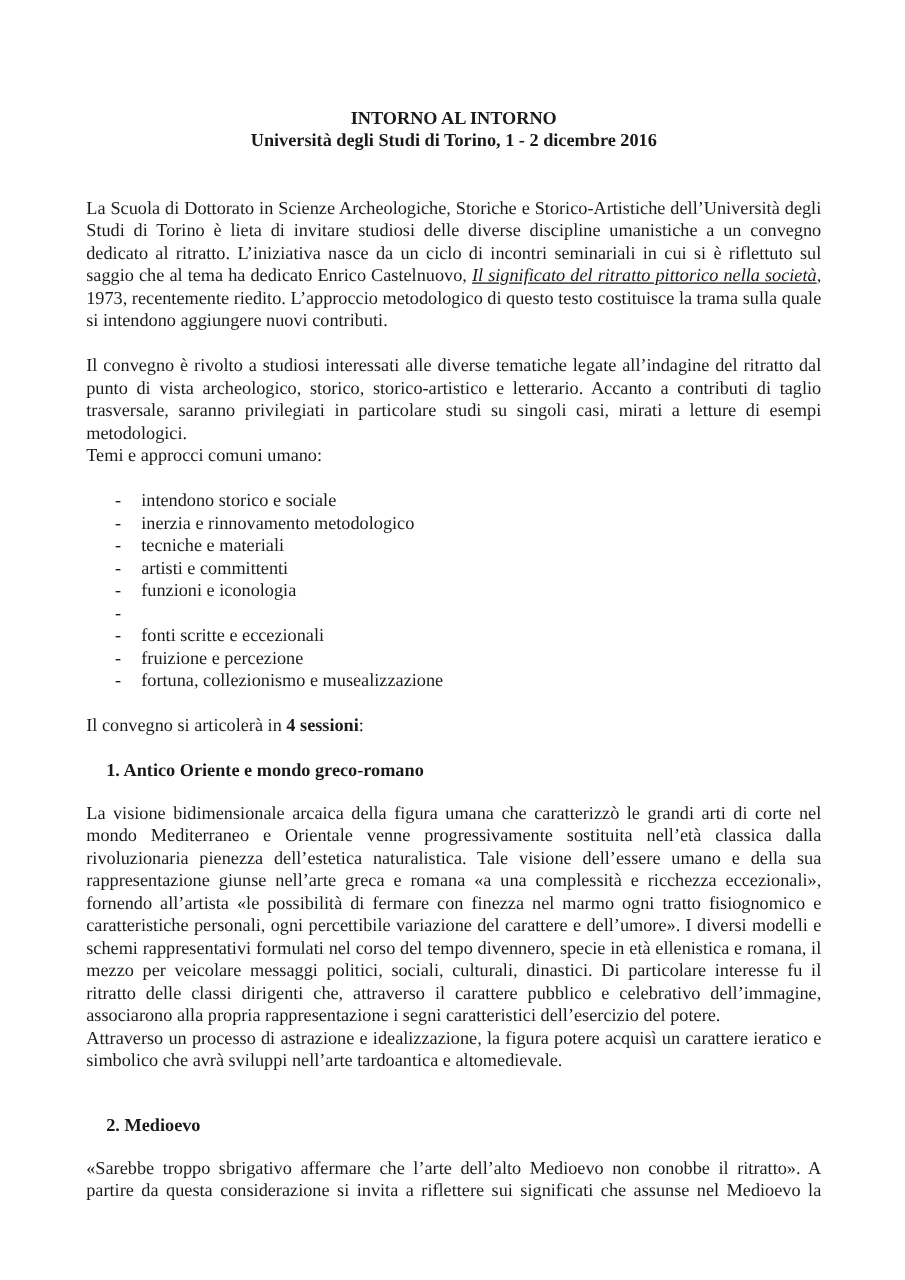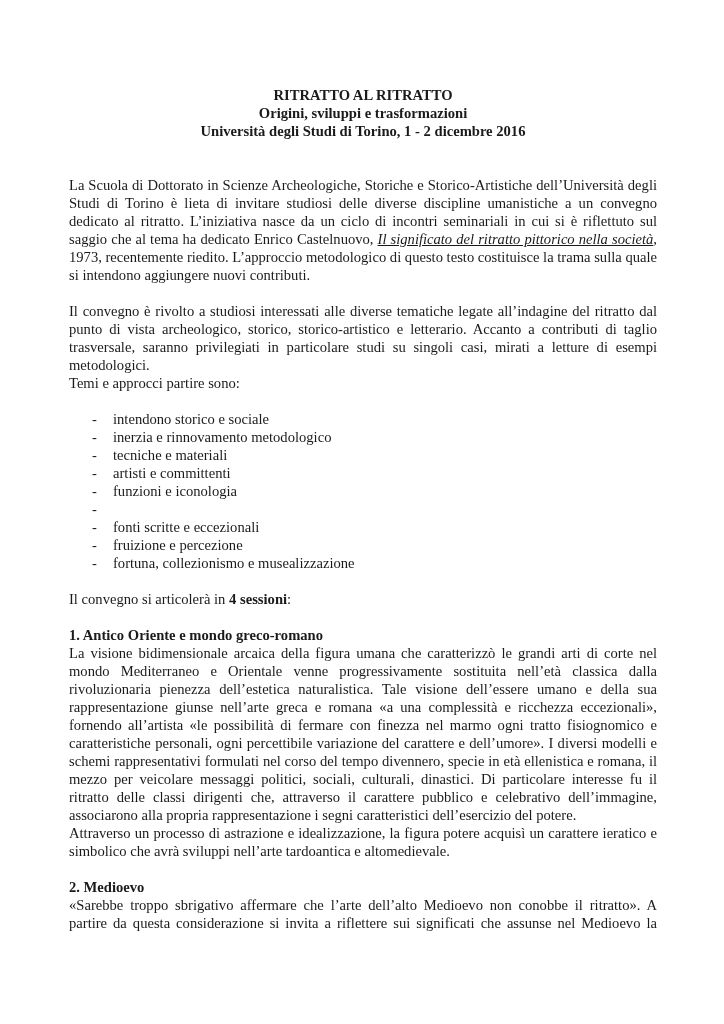--- a/index.html
+++ b/index.html
@@ -48,41 +48,40 @@
       height: 18px;
       line-height: 18px;
     }
     ul.topics li .dash {
       position: absolute;
       left: 23px;
       top: 0;
     }
     .session-title {
       font-weight: bold;
-      margin: 0;
+      margin: 16px;
     }
     .spacer { height: 18px; }
     em { font-style: italic; text-decoration: underline; }
     b { font-weight: bold; }
   </style>
 </head>
 <body>
 
 <div class="page">
 
   <div class="header">
-    <div>RITRATTO AL RITRATTO</div>
-    <div>Origini, sviluppi e trasformazioni</div>
+    <div>INTORNO AL INTORNO</div>
     <div>Università degli Studi di Torino, 1 - 2 dicembre 2016</div>
   </div>
 
   <p class="para"><span>La Scuola di Dottorato in Scienze Archeologiche, Storiche e Storico-Artistiche dell’Università degli Studi di Torino è lieta di invitare studiosi delle diverse discipline umanistiche a un convegno dedicato al ritratto. L’iniziativa nasce da un ciclo di incontri seminariali in cui si è riflettuto sul saggio che al tema ha dedicato Enrico Castelnuovo, </span><em>Il significato del ritratto pittorico nella società</em><span>, 1973, recentemente riedito. L’approccio metodologico di questo testo costituisce la trama sulla quale si intendono aggiungere nuovi contributi.</span></p>
 
   <p class="tight">Il convegno è rivolto a studiosi interessati alle diverse tematiche legate all’indagine del ritratto dal punto di vista archeologico, storico, storico-artistico e letterario. Accanto a contributi di taglio trasversale, saranno privilegiati in particolare studi su singoli casi, mirati a letture di esempi metodologici.</p>
-  <p class="tight">Temi e approcci partire sono:</p>
+  <p class="tight">Temi e approcci comuni umano:</p>
 
   <ul class="topics">
     <li><span class="dash">-</span><span>intendono storico e sociale</span></li>
     <li><span class="dash">-</span><span>inerzia e rinnovamento metodologico</span></li>
     <li><span class="dash">-</span><span>tecniche e materiali</span></li>
     <li><span class="dash">-</span><span>artisti e committenti</span></li>
     <li><span class="dash">-</span><span>funzioni e iconologia</span></li>
     <li><span class="dash">-</span></li>
     <li><span class="dash">-</span><span>fonti scritte e eccezionali</span></li>
     <li><span class="dash">-</span><span>fruizione e percezione</span></li>

